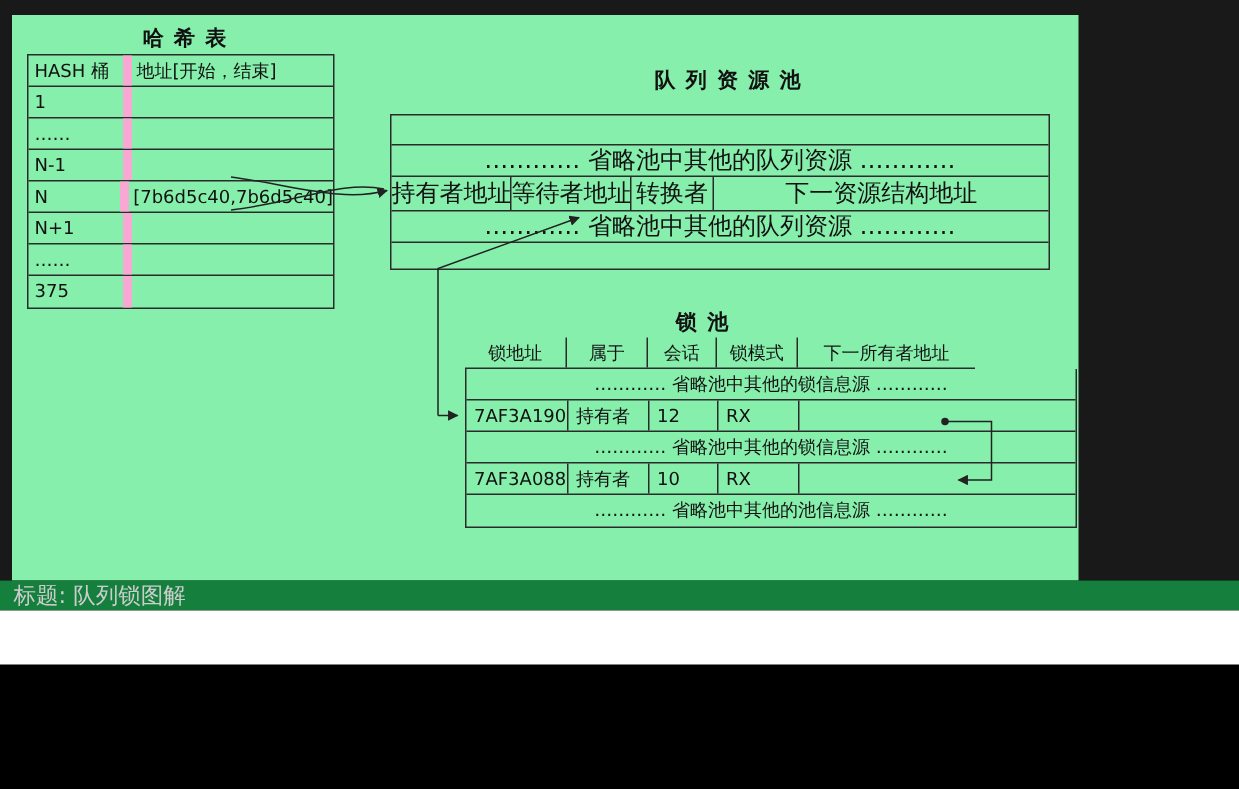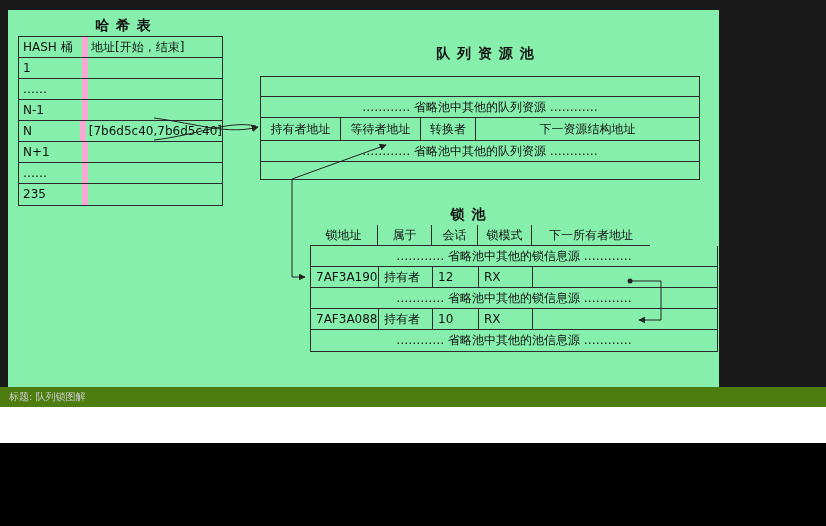--- a/index.html
+++ b/index.html
@@ -17,21 +17,21 @@
   #lock-title  { left:418px; top:196px; width:85px; }
 
   
   .htable { position:absolute; left:10px; top:26px; width:205px; border:1px solid #2b2b2b; font-size:12px; }
   .hrow { display:flex; height:21px; line-height:20px; border-bottom:1px solid #2b2b2b; }
   .hrow:last-child { border-bottom:none; }
   .hc1 { width:69px; border-right:6px solid #f9a8d4; padding-left:4px; }
   .hc2 { flex:1; padding-left:3px; white-space:nowrap; }
 
   
-  .qbox { position:absolute; left:252px; top:66px; width:440px; height:104px; border:1px solid #2b2b2b; font-size:12px; }
+  .qbox { position:absolute; left:252px; top:66px; width:440px; height:104px; border:1px solid #2b2b2b; font-size:16px; }
   .qempty-top { height:20px; border-bottom:1px solid #2b2b2b; }
   .qell { height:21px; line-height:20px; text-align:center; border-bottom:1px solid #2b2b2b; white-space:nowrap; }
   .qcells { height:23px; line-height:22px; display:flex; border-bottom:1px solid #2b2b2b; }
   .qc { border-right:1px solid #2b2b2b; text-align:center; white-space:nowrap; overflow:hidden; }
   .qc:last-child { border-right:none; }
   .qc1 { width:90px; } .qc2 { width:80px; } .qc3 { width:80px; } .qc4 { width:55px; } .qc5 { flex:1; }
 
   
   .lheader { position:absolute; left:302px; top:215px; width:340px; height:21px; display:flex; font-size:12px; line-height:20px; border-bottom:1px solid #2b2b2b; }
   .lh { border-right:1px solid #2b2b2b; text-align:center; white-space:nowrap; overflow:hidden; }
@@ -41,21 +41,21 @@
   .lbody { position:absolute; left:302px; top:236px; width:408px; border:1px solid #2b2b2b; border-top:none; font-size:12px; }
   .lell { height:21px; line-height:20px; text-align:center; border-bottom:1px solid #2b2b2b; white-space:nowrap; }
   .lrow { height:21px; line-height:20px; display:flex; border-bottom:1px solid #2b2b2b; }
   .lbody > div:last-child { border-bottom:none; }
   .lc { border-right:1px solid #2b2b2b; padding-left:5px; white-space:nowrap; overflow:hidden; }
   .lc:last-child { border-right:none; }
 
   .overlay { position:absolute; left:0; top:0; width:711px; height:377px; pointer-events:none; }
   .ln { fill:none; stroke:#222; stroke-width:1; }
 
-  .caption-bar { position:absolute; left:0; top:387px; width:826px; height:20px; background:#4d7c0f; color:#cdcdcd; font-size:10px; line-height:20px; padding-left:9px; }
+  .caption-bar { position:absolute; left:0; top:387px; width:826px; height:20px; background:#15803d; color:#cdcdcd; font-size:15px; line-height:20px; padding-left:9px; }
   .white-strip { position:absolute; left:0; top:407px; width:826px; height:36px; background:#ffffff; }
 </style>
 </head>
 <body>
 
 <div class="frame-top"></div>
 
 <div class="panel">
 
   <div class="dtitle" id="hash-title">哈 希 表</div>
@@ -83,21 +83,21 @@
     </div>
     <div class="hrow">
       <div class="hc1">N+1</div>
       <div class="hc2"></div>
     </div>
     <div class="hrow">
       <div class="hc1">……</div>
       <div class="hc2"></div>
     </div>
     <div class="hrow">
-      <div class="hc1">235</div>
+      <div class="hc1">375</div>
       <div class="hc2"></div>
     </div>
   </div>
 
   <div class="dtitle" id="queue-title">队 列 资 源 池</div>
 
   <div class="qbox">
     <div class="qempty-top"></div>
     <div class="qell">…………  省略池中其他的队列资源  …………</div>
     <div class="qcells">

